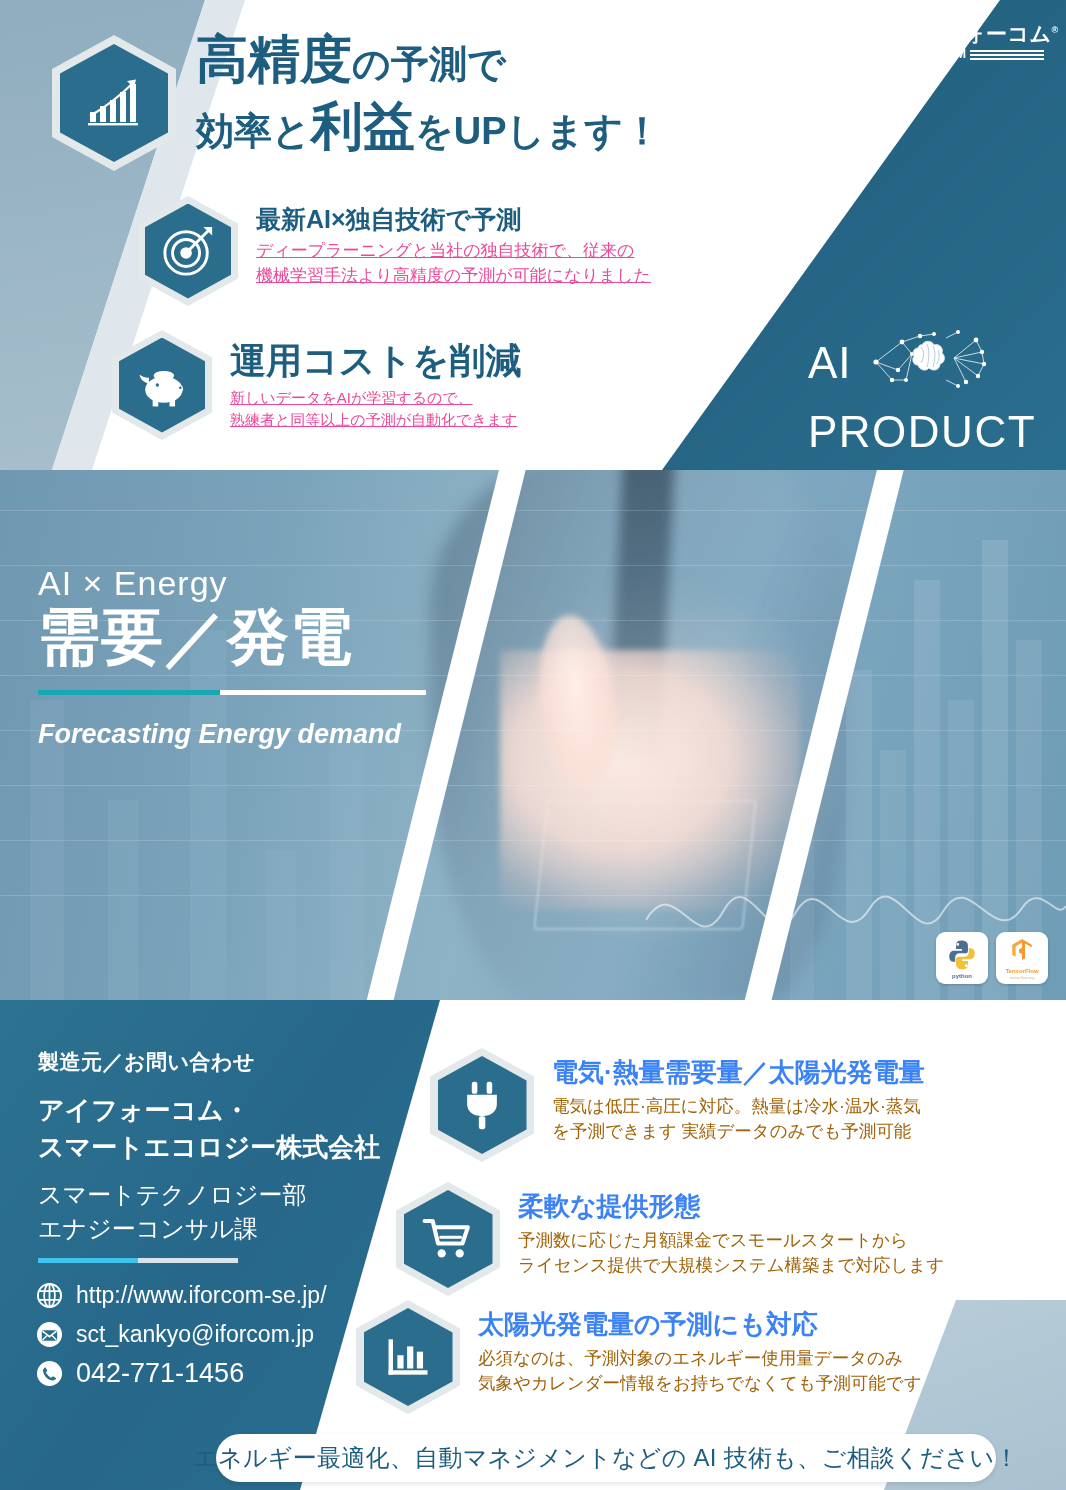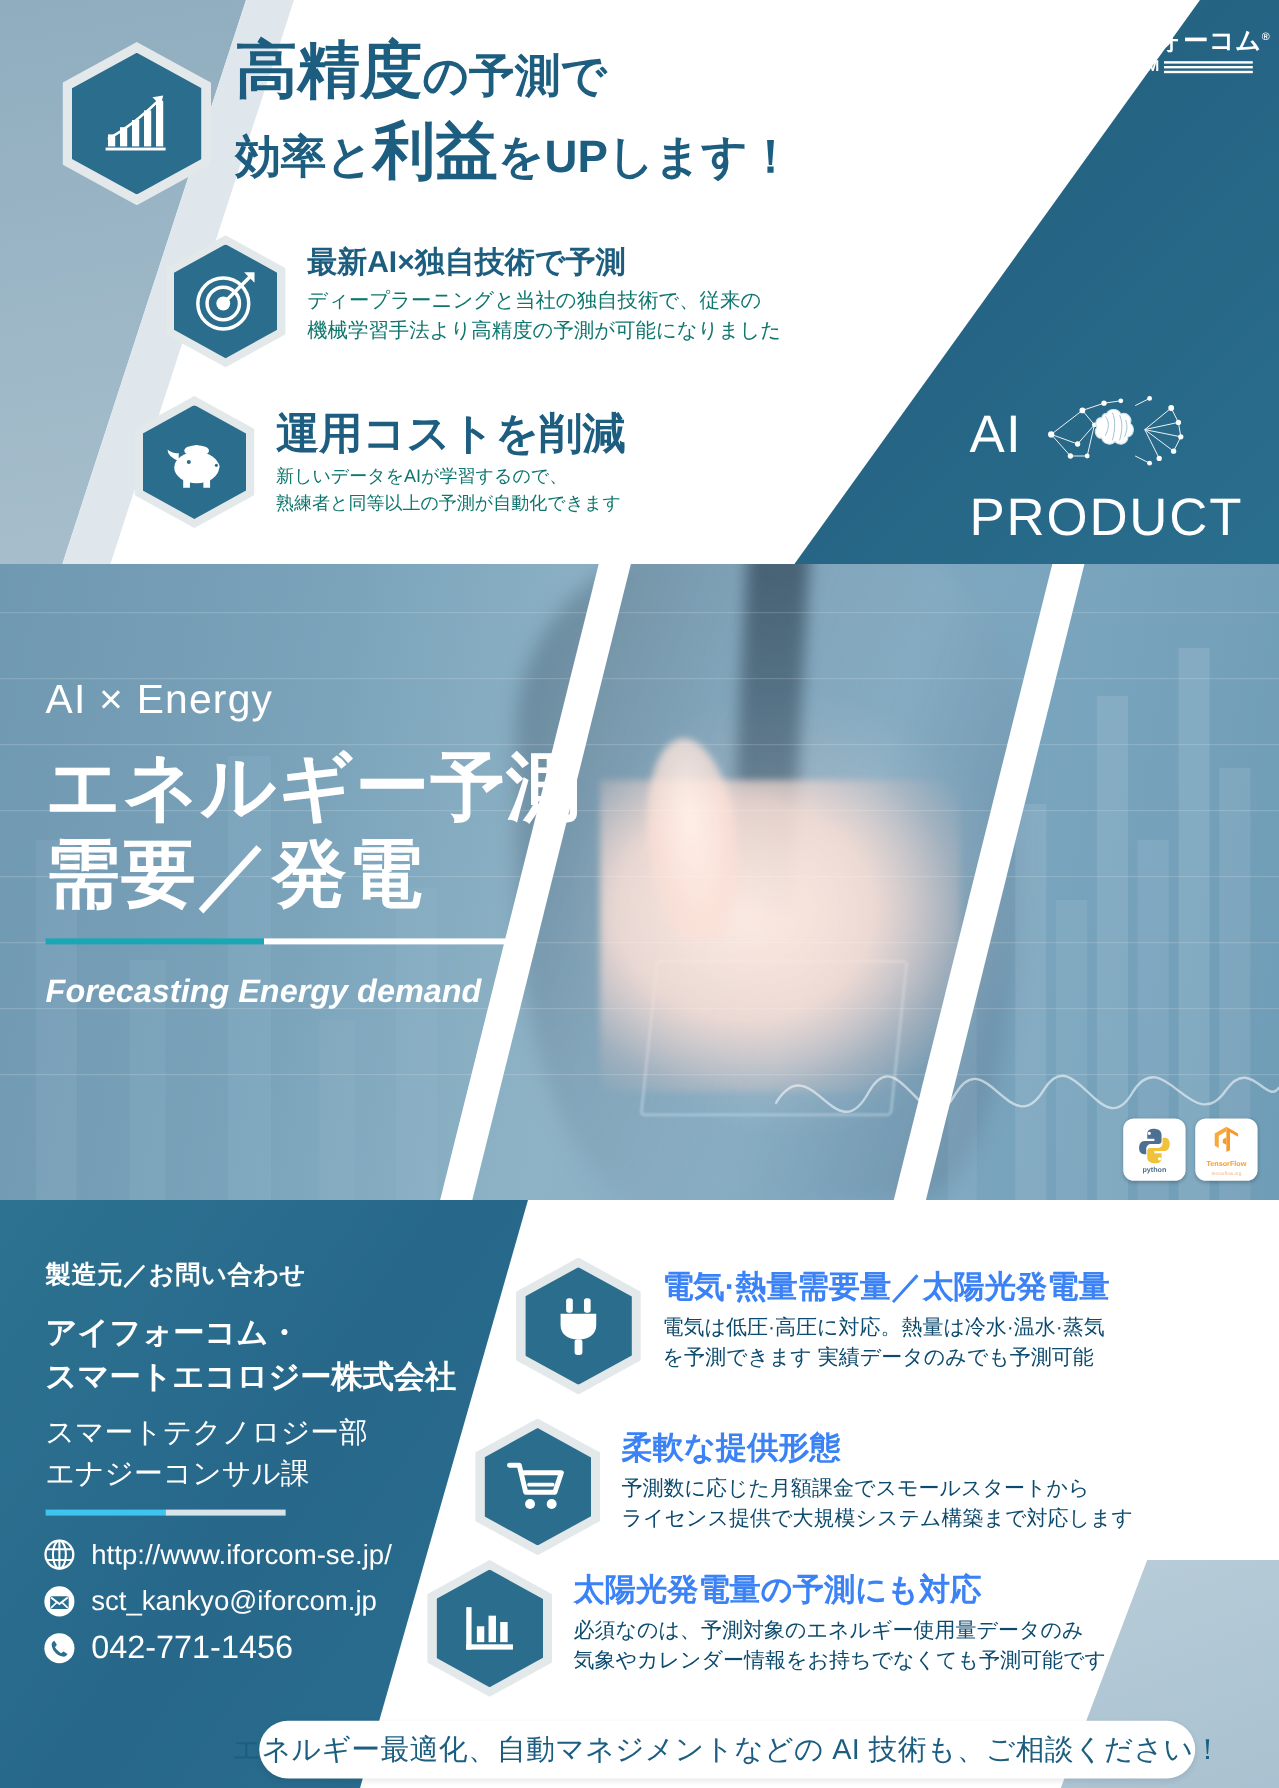--- a/index.html
+++ b/index.html
@@ -75,21 +75,21 @@
   .hero-hex .hex-outer { width:124px; height:136px; }
   .hero-hex .hex { width:108px; height:118px; }
 
   
   .feat { position:absolute; display:flex; align-items:flex-start; }
   .feat .ico-wrap { width:100px; height:110px; flex:none; }
   .feat .ico-wrap .hex-outer { width:100px; height:110px; }
   .feat .ico-wrap .hex { width:86px; height:95px; }
   .feat .txt { margin-left:18px; padding-top:8px; }
   .feat-title { color:#1d5e80; font-weight:800; font-size:25px; line-height:1.25; white-space:nowrap; }
-  .feat-body { color:#0f766e; font-size:17px; line-height:1.45; margin-top:4px; white-space:nowrap; }
+  .feat-body { color:#ec4899; font-size:17px; line-height:1.45; margin-top:4px; white-space:nowrap;text-decoration:underline; }
 
   #feat-ai  { left:138px; top:196px; }
   #feat-cost{ left:112px; top:330px; }
   #feat-cost .feat-title { font-size:36px; }
   #feat-cost .feat-body { font-size:15px; }
 
   
   .ai-product { position:absolute; right:18px; top:330px; width:240px; text-align:left; }
   .ai-line1 { display:flex; align-items:center; gap:6px; }
   .ai-word { color:#fff; font-size:44px; font-weight:400; letter-spacing:1px; line-height:1; }
@@ -172,21 +172,21 @@
   
   #bfeat-power { left:430px; top:48px; }
   #bfeat-plan  { left:396px; top:182px; }
   #bfeat-data  { left:356px; top:300px; }
   .bfeat { position:absolute; display:flex; align-items:flex-start; }
   .bfeat .ico-wrap { width:104px; height:114px; flex:none; }
   .bfeat .ico-wrap .hex-outer { width:104px; height:114px; }
   .bfeat .ico-wrap .hex { width:89px; height:98px; }
   .bfeat .txt { margin-left:18px; padding-top:8px; }
   .bfeat-title { color:#3b82f6; font-weight:800; font-size:26px; line-height:1.25; white-space:nowrap; }
-  .bfeat-body { color:#0c4a6e; font-size:17.5px; line-height:1.45; margin-top:5px; white-space:nowrap; }
+  .bfeat-body { color:#a16207; font-size:17.5px; line-height:1.45; margin-top:5px; white-space:nowrap; }
 
   
   .cta {
     position:absolute; left:216px; top:1434px; width:780px; height:48px;
     background:#fff; border-radius:26px; display:flex; align-items:center; justify-content:center;
     box-shadow:0 2px 5px rgba(0,0,0,0.10);
   }
   .cta span { color:#1d5e80; font-size:24px; font-weight:400; letter-spacing:0.3px; white-space:nowrap; }
   .cta-arrow { position:absolute; left:584px; top:1392px; width:42px; height:34px;
                background:#fff; clip-path:polygon(0 0,100% 0,50% 100%); opacity:.96; }
@@ -372,21 +372,20 @@
     <svg class="wave" viewBox="0 0 420 120">
       <path d="M0 70 C30 20 50 112 78 60 C104 14 124 108 150 62 C176 18 196 104 224 58
                C250 16 272 106 298 60 C324 18 348 100 376 58 C396 30 410 72 420 56" fill="none" stroke="#ffffff" stroke-width="2"></path>
     </svg>
 
     <div class="slash" style="left:432px;"></div>
     <div class="slash" style="left:810px;"></div>
 
     <div class="hero-copy">
       <div class="hero-eyebrow">AI × Energy</div>
-      <div class="hero-title">エネルギー予測</div>
       <div class="hero-title" style="margin-top:2px">需要／発電</div>
       <div class="hero-rule">
           <span class="a"></span>
           <span class="b"></span>
         </div>
       <div class="hero-sub">Forecasting Energy demand</div>
     </div>
 
     <div class="tech-badges">
       <div class="badge">

